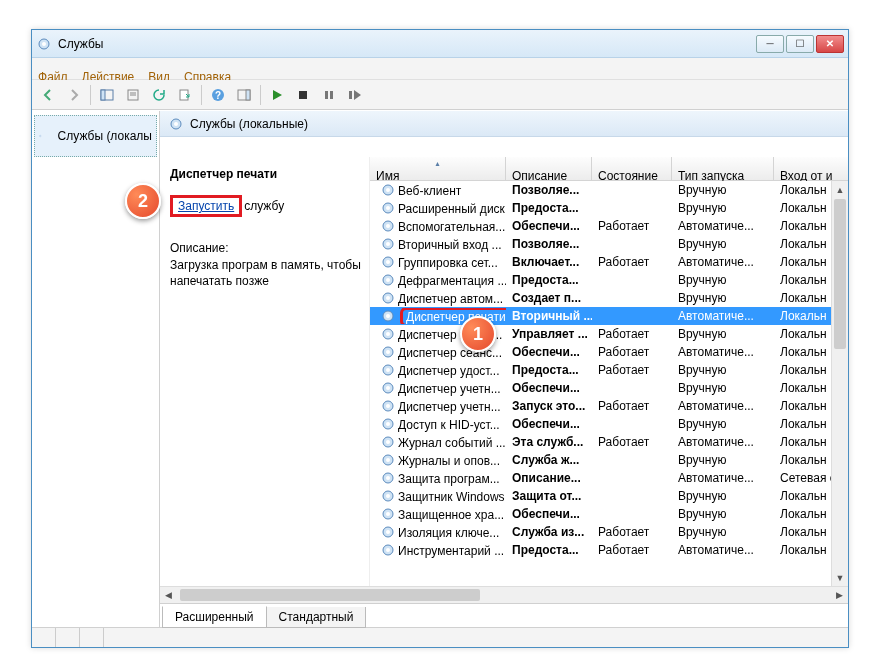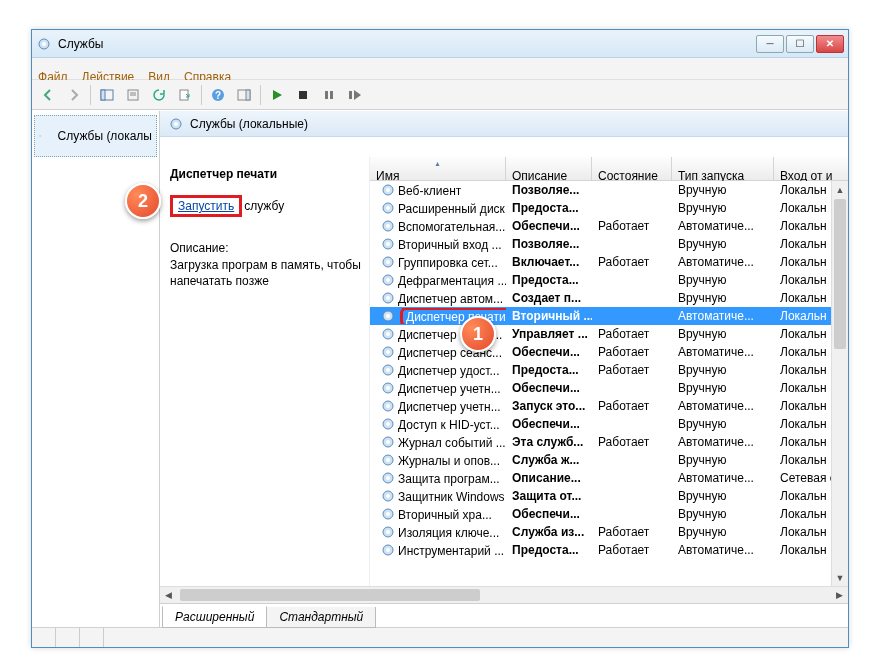--- a/index.html
+++ b/index.html
@@ -46,21 +46,21 @@
 .c3 { width: 102px; }
 .c4 { width: 62px; }
 .scroll-v { position: absolute; right: 0; top: 24px; bottom: 17px; width: 17px; background: #f0f0f0; border-left: 1px solid #ddd; }
 .scroll-v .thumb { position: absolute; left: 2px; right: 2px; top: 18px; height: 150px; background: #cdcdcd; border-radius: 2px; }
 .scroll-v .arr { position: absolute; left: 0; right: 0; height: 17px; display: flex; align-items: center; justify-content: center; font-size: 9px; color: #555; }
 .scroll-v .up { top: 0; } .scroll-v .down { bottom: 0; }
 .scroll-h { position: absolute; left: 0; right: 0; bottom: 0; height: 17px; background: #f0f0f0; border-top: 1px solid #ddd; }
 .scroll-h .thumb { position: absolute; top: 2px; bottom: 2px; left: 20px; width: 300px; background: #cdcdcd; border-radius: 2px; }
 .scroll-h .arr { position: absolute; top: 0; bottom: 0; width: 17px; display: flex; align-items: center; justify-content: center; font-size: 9px; color: #555; }
 .scroll-h .l { left: 0; } .scroll-h .r { right: 0; }
-.tabs-bottom { height: 24px; display: flex; align-items: flex-end; background: #fff; border-top: 1px solid #d0d0d0; padding-left: 2px; font-style: italic; }
+.tabs-bottom { height: 24px; display: flex; align-items: flex-end; background: #fff; border-top: 1px solid #d0d0d0; padding-left: 2px; }
 .btab { border: 1px solid #bbb; border-top: none; padding: 3px 12px 3px 12px; font-size: 12px; background: #f4f4f4; margin-right: -1px; position: relative; top: 1px; }
 .btab.active { background: #fff; border-top: 1px solid #fff; }
 .status { height: 20px; border-top: 1px solid #d0d0d0; background: #f4f4f4; display: flex; }
 .status .seg { border-right: 1px solid #ccc; width: 24px; }
 .gear-svg { stroke:#5c8bbd; fill:#cfe3f5; }
 .callout { position: absolute; width: 36px; height: 36px; border-radius: 50%; background: radial-gradient(circle at 30% 30%, #ff8b58, #e5492d); border: 2px solid #fff; box-shadow: 0 2px 5px rgba(0,0,0,.4); color: #fff; font-weight: bold; font-size: 18px; display: flex; align-items: center; justify-content: center; z-index: 50; }
 .name-highlight { border: 3px solid #e11b22; border-radius: 6px; padding: 0 3px; margin-left: 2px; }
 </style>
 </head>
 <body>
@@ -435,21 +435,21 @@
                 <div class="cell c2"></div>
                 <div class="cell c3">Вручную</div>
                 <div class="cell c4">Локальн</div>
               </div>
               <div class="row">
                 <div class="cell c0">
                   <span class="icon"><svg viewBox="0 0 16 16">
                       <circle cx="8" cy="8" r="5" stroke="#5c8bbd" fill="#cfe3f5" stroke-width="1"></circle>
                       <circle cx="8" cy="8" r="2" fill="#fff"></circle>
                     </svg></span>
-                  <span>Вторичный хра...</span>
+                  <span>Защищенное хра...</span>
                 </div>
                 <div class="cell c1">Обеспечи...</div>
                 <div class="cell c2"></div>
                 <div class="cell c3">Вручную</div>
                 <div class="cell c4">Локальн</div>
               </div>
               <div class="row">
                 <div class="cell c0">
                   <span class="icon"><svg viewBox="0 0 16 16">
                       <circle cx="8" cy="8" r="5" stroke="#5c8bbd" fill="#cfe3f5" stroke-width="1"></circle>

